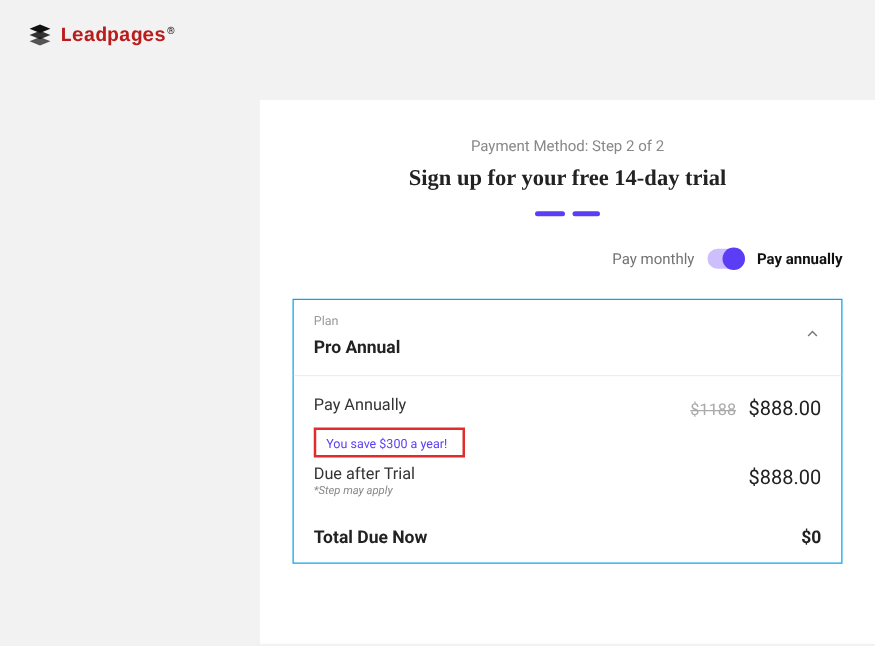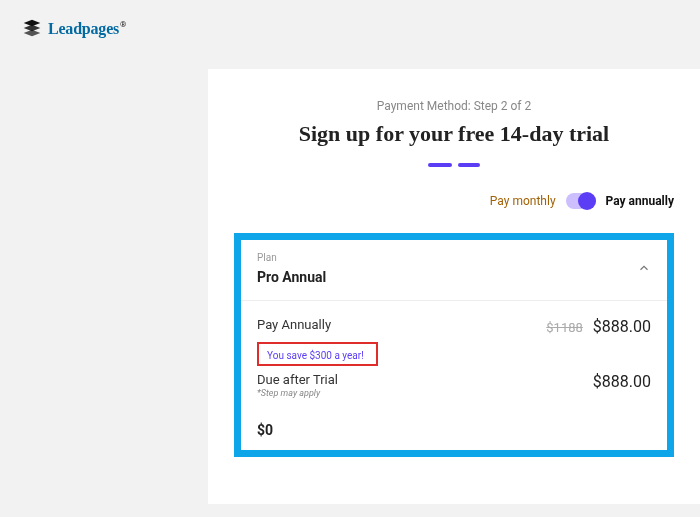--- a/index.html
+++ b/index.html
@@ -12,47 +12,47 @@
       color: #222;
     }
     .header {
       padding: 18px 22px 10px 22px;
       display: flex;
       align-items: center;
       gap: 6px;
     }
     .logo-icon { display: inline-flex; }
     .logo-text {
-      font-family: Liberation Serif, serif;
+      font-family: Liberation Mono, monospace;
       font-weight: 700;
       font-size: 16px;
       letter-spacing: -0.2px;
-      color: #0369a1;
+      color: #b91c1c;
     }
     .logo-r { font-size: 8px; vertical-align: super; margin-left: 1px; }
     .card {
       position: absolute;
-      top: 69px;
+      top: 80px;
       left: 208px;
       width: 492px;
       background: #fff;
       padding: 30px 26px 20px 26px;
       height: 435px;
     }
     .step {
       text-align: center;
       color: #888;
       font-size: 12px;
       margin-bottom: 8px;
     }
     .title {
       text-align: center;
       font-family: Georgia, "Times New Roman", serif;
       font-weight: 700;
-      font-size: 22px;
+      font-size: 18px;
       margin-bottom: 16px;
     }
     .progress {
       display: flex;
       justify-content: center;
       gap: 6px;
       margin-bottom: 26px;
     }
     .progress span {
       width: 24px;
@@ -63,42 +63,42 @@
     }
     .progress span:nth-child(2){ width:22px; }
     .billing-toggle {
       display: flex;
       justify-content: flex-end;
       align-items: center;
       gap: 10px;
       font-size: 12px;
       margin-bottom: 24px;
     }
-    .billing-toggle .pay-monthly { color: #a16207; }
+    .billing-toggle .pay-monthly { color: #737373; }
     .billing-toggle .pay-annually { font-weight: 700; color: #111; }
     .toggle {
       width: 30px;
       height: 16px;
       background: #cdbffd;
       border-radius: 10px;
       position: relative;
       cursor: pointer;
     }
     .toggle::after {
       content: "";
       position: absolute;
       right: 0px;
       top: -1px;
       width: 18px;
       height: 18px;
       background: #5b3df5;
       border-radius: 50%;
     }
     .plan-box {
-      border: 7px solid #0ea5e9;
+      border: 1px solid #0ea5e9;
     }
     .plan-header {
       display: flex;
       justify-content: space-between;
       align-items: center;
       padding: 12px 16px 14px 16px;
       border-bottom: 1px solid #eee;
     }
     .plan-header .label {
       font-size: 10px;
@@ -235,17 +235,18 @@
         <div>
           <div class="row-label">Due after Trial</div>
           <div class="note">*Step may apply</div>
         </div>
         <div class="row-right">
           <span class="price">$888.00</span>
         </div>
       </div>
 
       <div class="row total-row">
+        <div>Total Due Now</div>
         <div>$0</div>
       </div>
     </div>
   </div>
 </div>
 
 </body></html>

